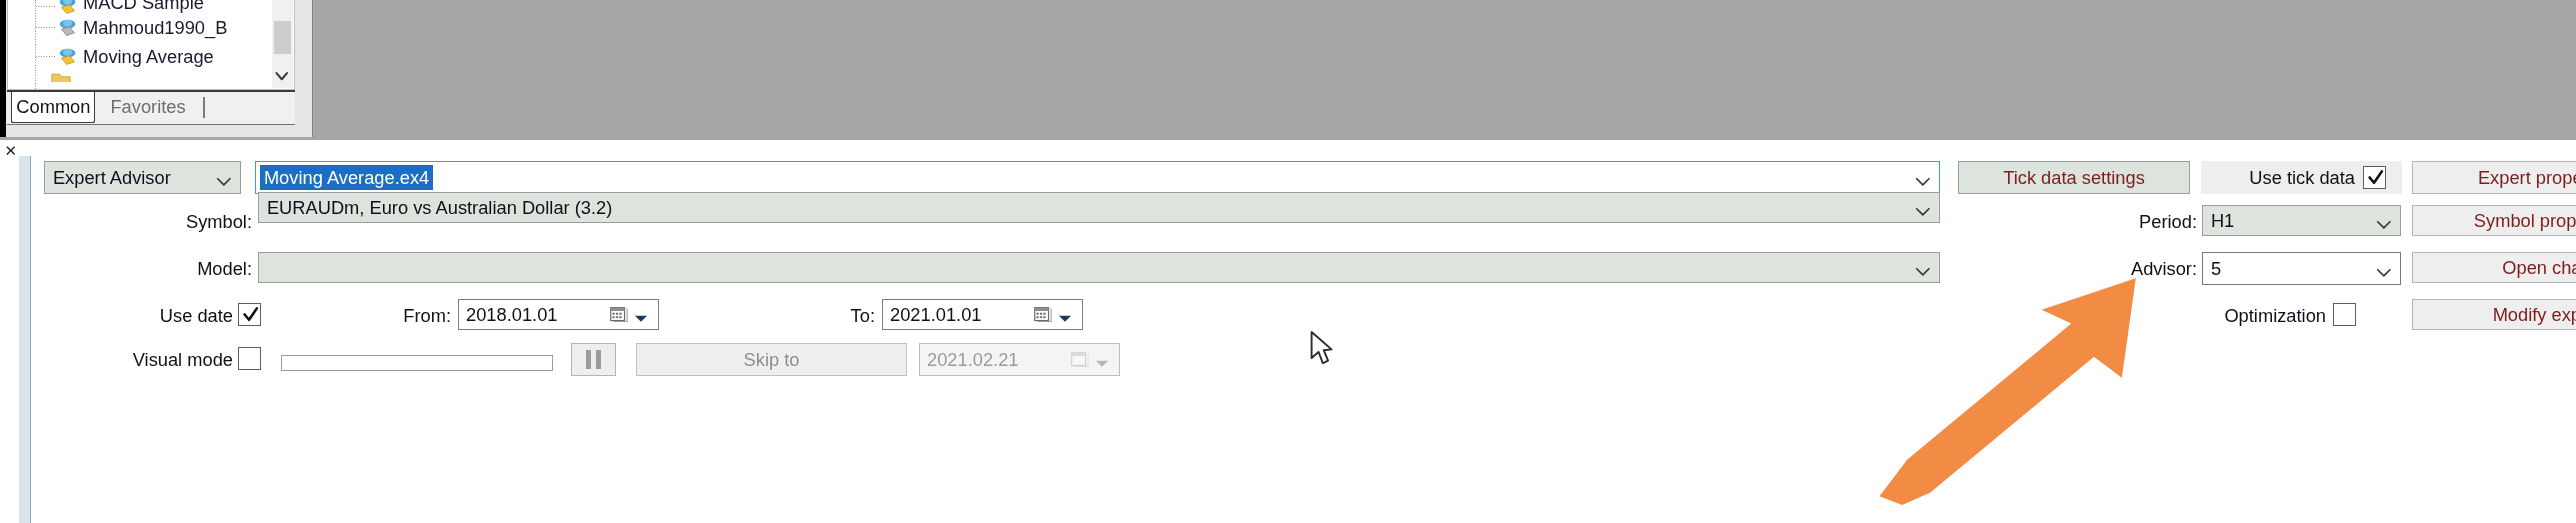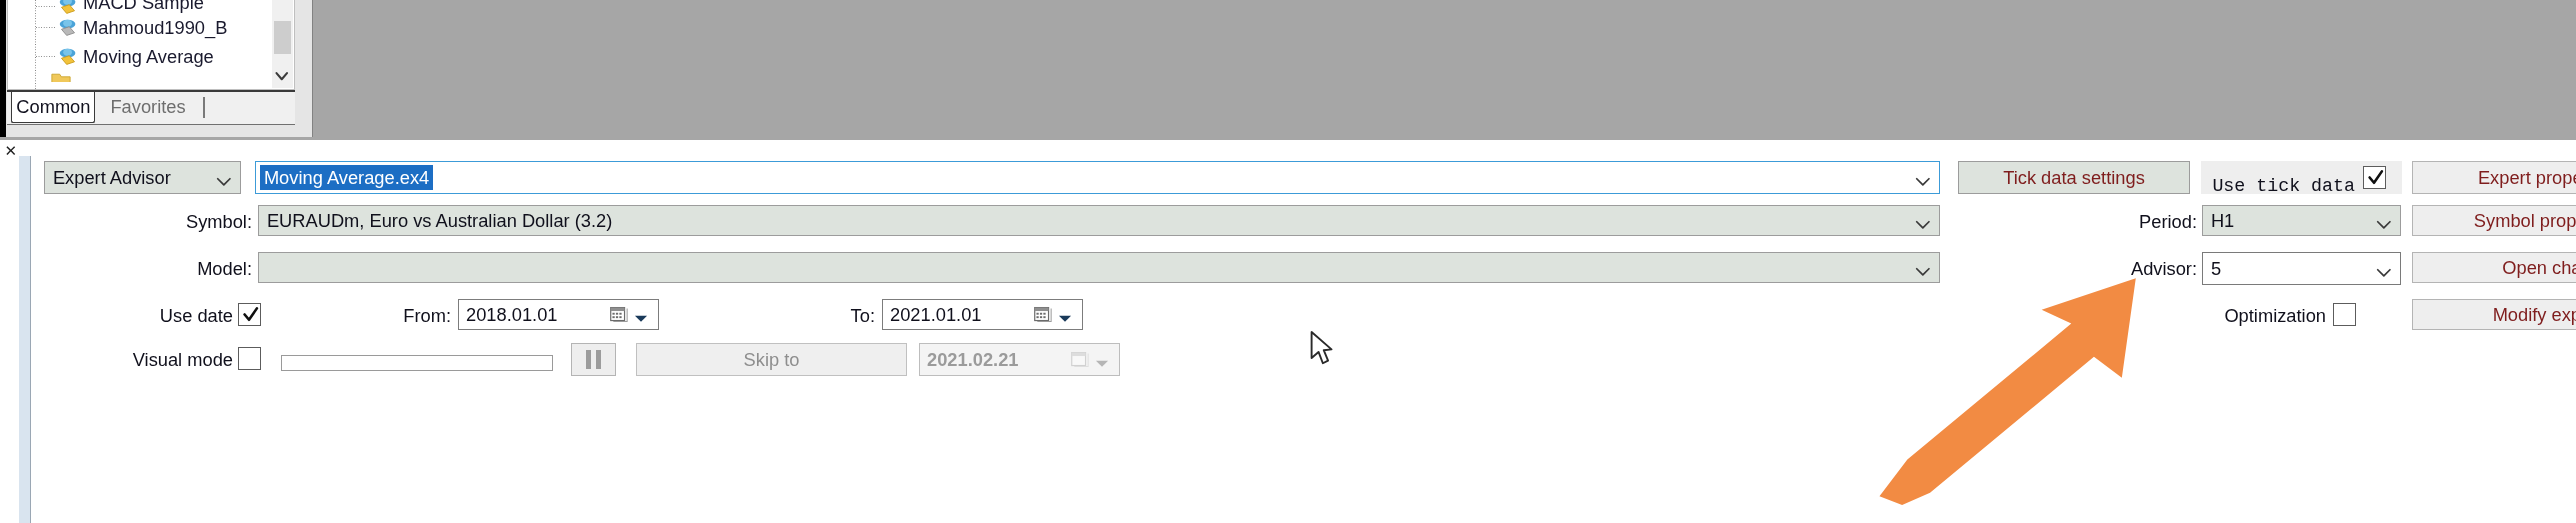--- a/index.html
+++ b/index.html
@@ -184,33 +184,33 @@
       <div class="chev">
         <svg viewBox="0 0 18 11" width="15.7" height="9.6">
           <path d="M2 2 L9 9 L16 2" fill="none" stroke="#3a3a3a" stroke-width="2" stroke-linecap="round" stroke-linejoin="round"></path>
         </svg>
       </div>
     </div>
 
     <div class="btn" style="left:1958px;top:21px;width:232px;height:33px;">Tick data settings</div>
 
     <div class="tickbox-bg" style="left:2201px;top:21px;width:201px;height:33px;"></div>
-    <div class="lbl" style="left:2201px;top:36px;width:154px;font-family:Liberation Mono, monospace;">Use tick data</div>
+    <div class="lbl" style="left:2201px;top:27px;width:154px;">Use tick data</div>
     <div class="cb" style="left:2363px;top:26px;">
       <div class="tick">
         <svg viewBox="0 0 20 24" width="17.5" height="21">
           <path d="M3 12 L8 18 L17 5" fill="none" stroke="#101010" stroke-width="3" stroke-linecap="round" stroke-linejoin="round"></path>
         </svg>
       </div>
     </div>
 
     <div class="btn flat" style="left:2412px;top:21px;width:271px;height:33px;">Expert properties</div>
 
     <div class="lbl" style="left:44px;top:71px;width:208px;">Symbol:</div>
-    <div class="combo" style="left:258px;top:65px;width:1682px;height:31px;">
+    <div class="combo" style="left:258px;top:52px;width:1682px;height:31px;">
       <div class="val">EURAUDm, Euro vs Australian Dollar (3.2)</div>
       <div class="chev">
         <svg viewBox="0 0 18 11" width="15.7" height="9.6">
           <path d="M2 2 L9 9 L16 2" fill="none" stroke="#3a3a3a" stroke-width="2" stroke-linecap="round" stroke-linejoin="round"></path>
         </svg>
       </div>
     </div>
 
     <div class="lbl" style="left:2052px;top:71px;width:145px;">Period:</div>
     <div class="combo" style="left:2202px;top:65px;width:199px;height:31px;">
@@ -316,21 +316,21 @@
 
     <div class="pausebtn" style="left:571px;top:203px;width:45px;height:33px;">
       <span style="display:flex;gap:5.2px;">
         <i></i>
           <i></i>
       </span>
     </div>
 
     <div class="btn disabled" style="left:636px;top:203px;width:271px;height:33px;">Skip to</div>
 
-    <div class="datefield disabled" style="left:919px;top:203px;width:201px;height:33px;font-weight:bold;">
+    <div class="datefield disabled" style="left:919px;top:203px;width:201px;height:33px;">
       <div class="dv">2021.02.21</div>
       <div class="cal" style="opacity:.45;">
         <svg viewBox="0 0 22 22" width="19" height="19">
           <rect x="2" y="3" width="16" height="15" fill="#ffffff" stroke="#a8a8a8" stroke-width="1.4"></rect>
           <rect x="2" y="3" width="16" height="4" fill="#c2c2c2"></rect>
           <path d="M5 19 h16 v-15" fill="none" stroke="#c4c4c4" stroke-width="1.2"></path>
         </svg>
       </div>
       <div class="dd">
         <svg viewBox="0 0 16 10" width="14" height="8.7">

